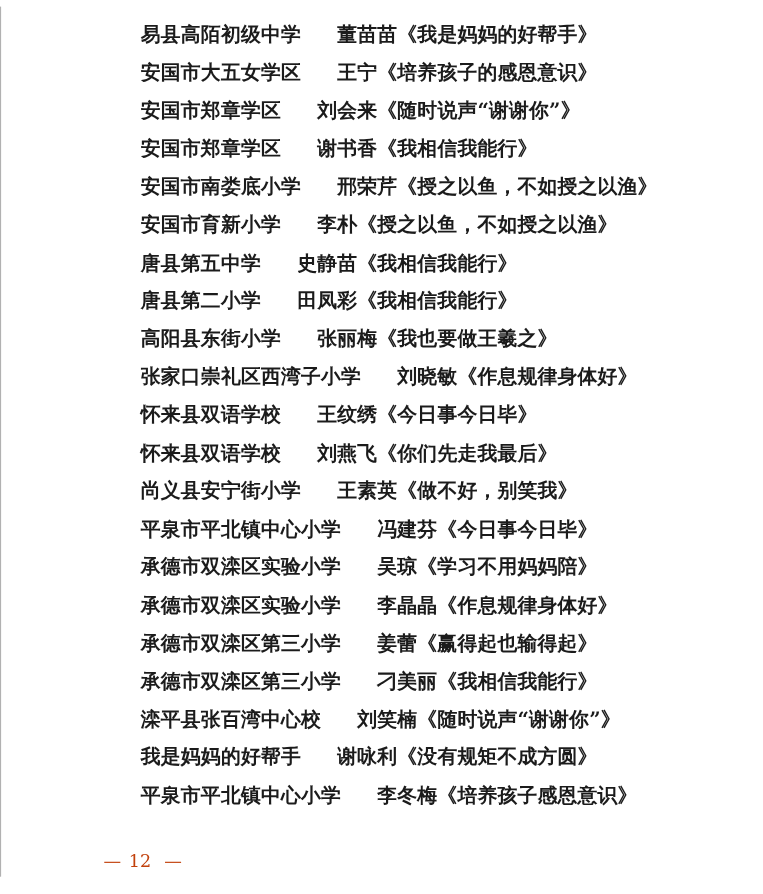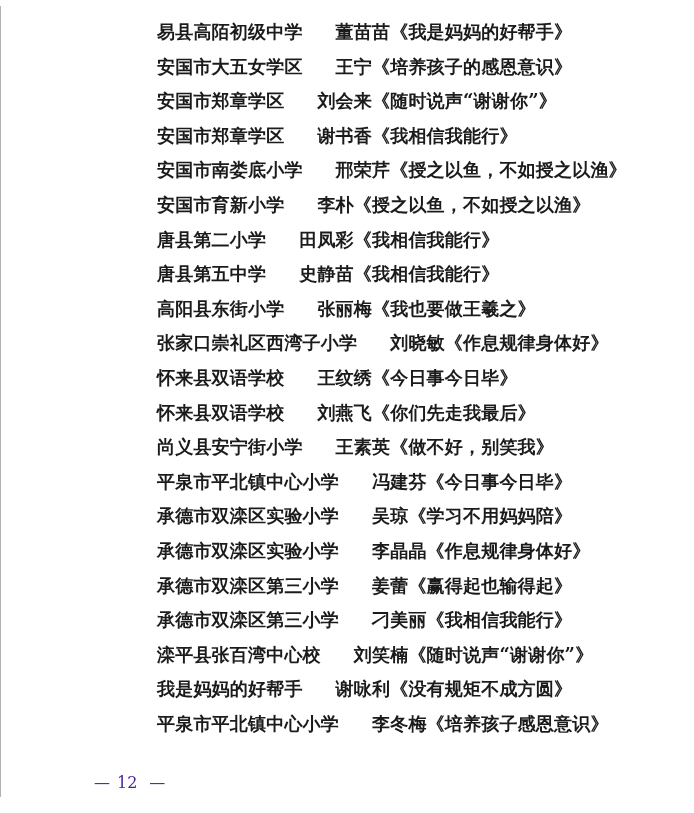--- a/index.html
+++ b/index.html
@@ -23,39 +23,38 @@
     height: 791px;
     background: #b1b1b1;
   }
   .doc-body {
     position: absolute;
     left: 0;
     top: 0;
     width: 569px;
     padding: 15px 0 0 128px;
     box-sizing: border-box;
-    margin-left: 29px;
   }
   .line {
     font-size: 18px;
     line-height: 34.6px;
     font-weight: 600;
     white-space: nowrap;
     letter-spacing: 0.2px;
   }
   .line .school {
     margin-right: 33px;
   }
   .page-footer {
     position: absolute;
     left: 94px;
     top: 773px;
     font-size: 16px;
     font-weight: 400;
-    color: #4c1d95;
+    color: #c2410c;
     white-space: nowrap;
   }
   .page-footer .dash {
     display: inline-block;
   }
   .page-footer .page-num {
     display: inline-block;
     margin: 0 12px 0 7px;
   }
   .page-footer .dash.right {
@@ -73,23 +72,23 @@
   <div class="line"><span class="school">安国市大五女学区</span><span class="teacher">王宁</span><span class="title">《培养孩子的感恩意识》</span></div>
 
   <div class="line"><span class="school">安国市郑章学区</span><span class="teacher">刘会来</span><span class="title">《随时说声“谢谢你”》</span></div>
 
   <div class="line"><span class="school">安国市郑章学区</span><span class="teacher">谢书香</span><span class="title">《我相信我能行》</span></div>
 
   <div class="line"><span class="school">安国市南娄底小学</span><span class="teacher">邢荣芹</span><span class="title">《授之以鱼，不如授之以渔》</span></div>
 
   <div class="line"><span class="school">安国市育新小学</span><span class="teacher">李朴</span><span class="title">《授之以鱼，不如授之以渔》</span></div>
 
+  <div class="line"><span class="school">唐县第五中学</span><span class="teacher">史静苗</span><span class="title">《我相信我能行》</span></div>
+
   <div class="line"><span class="school">唐县第二小学</span><span class="teacher">田凤彩</span><span class="title">《我相信我能行》</span></div>
-
-  <div class="line"><span class="school">唐县第五中学</span><span class="teacher">史静苗</span><span class="title">《我相信我能行》</span></div>
 
   <div class="line"><span class="school">高阳县东街小学</span><span class="teacher">张丽梅</span><span class="title">《我也要做王羲之》</span></div>
 
   <div class="line"><span class="school">张家口崇礼区西湾子小学</span><span class="teacher">刘晓敏</span><span class="title">《作息规律身体好》</span></div>
 
   <div class="line"><span class="school">怀来县双语学校</span><span class="teacher">王纹绣</span><span class="title">《今日事今日毕》</span></div>
 
   <div class="line"><span class="school">怀来县双语学校</span><span class="teacher">刘燕飞</span><span class="title">《你们先走我最后》</span></div>
 
   <div class="line"><span class="school">尚义县安宁街小学</span><span class="teacher">王素英</span><span class="title">《做不好，别笑我》</span></div>

